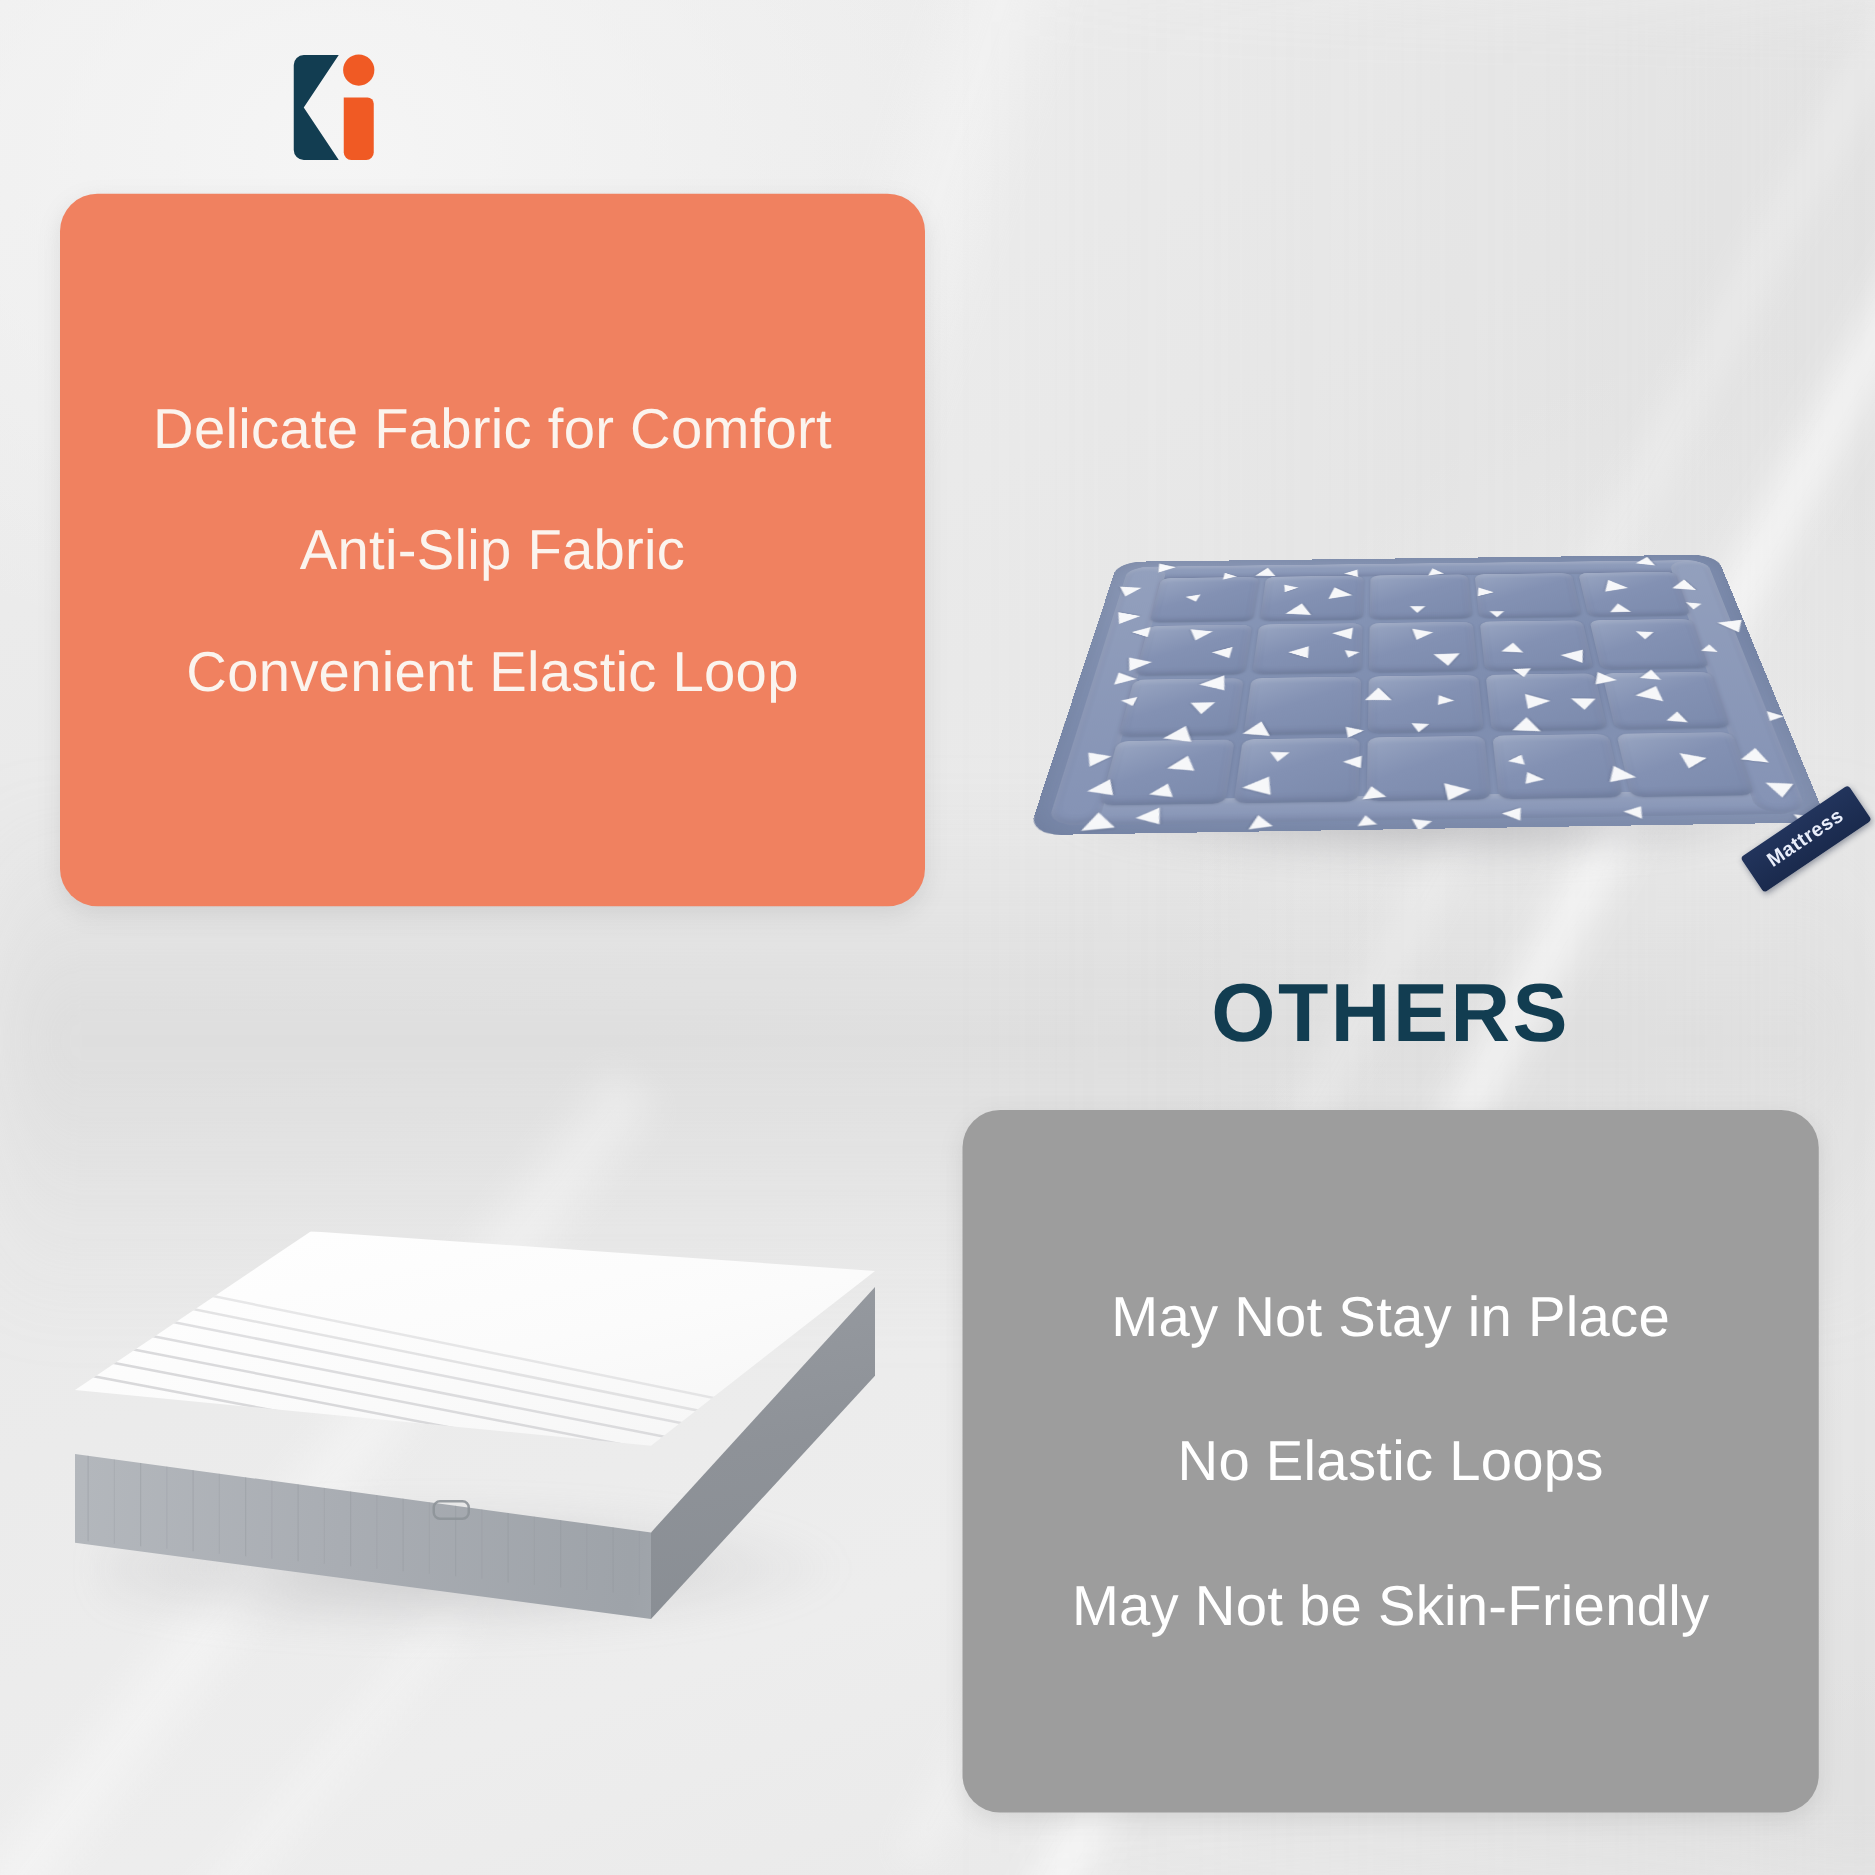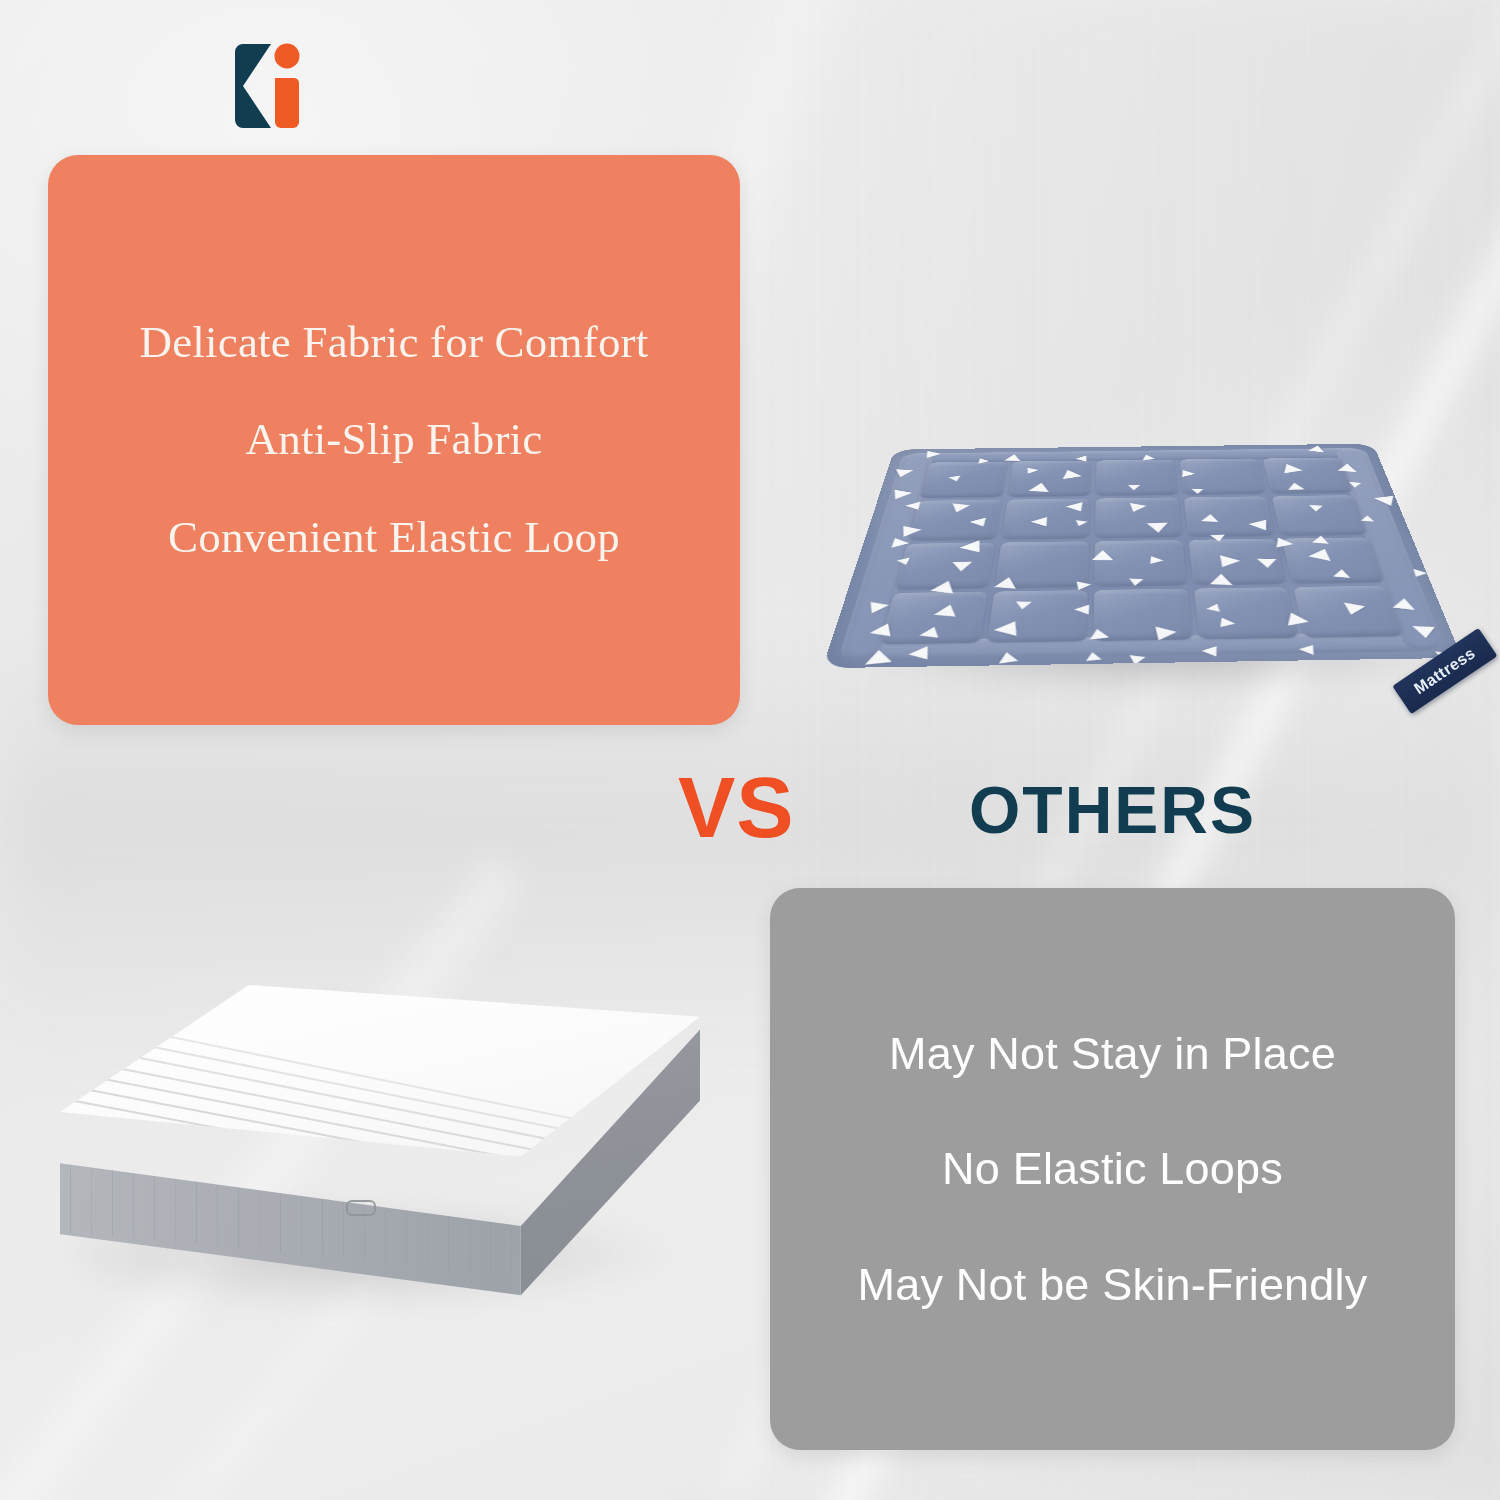--- a/index.html
+++ b/index.html
@@ -44,21 +44,21 @@
   
   .panel{position:absolute;border-radius:30px;box-sizing:border-box;}
   #panel-pros{left:48px;top:155px;width:692px;height:570px;background:#f08160;
     box-shadow:0 6px 18px rgba(120,120,120,.18);}
   #panel-cons{left:770px;top:888px;width:685px;height:562px;background:#9d9d9d;
     box-shadow:0 6px 18px rgba(120,120,120,.18);}
   .feature-list{position:absolute;inset:0;display:flex;flex-direction:column;
     align-items:center;justify-content:center;}
   .feature-line{color:#fbf4ee;font-size:45px;font-weight:500;line-height:1.1;text-align:center;
     letter-spacing:.2px;white-space:nowrap;}
-  #panel-pros .feature-line{margin:24px 0;font-family:Liberation Serif, serif;}
+  #panel-pros .feature-line{margin:24px 0;}
   #panel-cons .feature-line{color:#ffffff;margin:33px 0;}
 
   
   #vs-label{position:absolute;left:678px;top:759px;font-size:86px;font-weight:bold;
     color:#f04e23;letter-spacing:1px;line-height:96px;}
   #others-label{position:absolute;left:969px;top:772px;font-size:66px;font-weight:bold;
     color:#123d51;letter-spacing:2px;line-height:76px;}
 
   
   #protector{position:absolute;left:800px;top:185px;width:690px;height:520px;}
@@ -262,21 +262,20 @@
             <div class="tri" style="left: 74.7891%; top: 94.0652%; transform: rotate(36deg) scale(0.85);"></div>
             <div class="tri" style="left: 96.2588%; top: 97.1591%; transform: rotate(73deg) scale(0.97);"></div>
           </div>
       </div>
     </div>
     <div class="tag">
       <span>Mattress</span>
     </div>
   </div>
 
-  <div id="vs-label">VS</div>
   <div id="others-label">OTHERS</div>
 
   <div id="mattress">
     <div class="mat-shadow"></div>
     <div class="mat-side-right"></div>
     <div class="mat-side-front"></div>
     <div class="mat-side-lines" id="mat-side-lines">
         <i style="left: 10px; top: 172.969px; height: 75px; opacity: 0.7;"></i>
         <i style="left: 31px; top: 175.003px; height: 75px; opacity: 0.45;"></i>
         <i style="left: 52px; top: 177.037px; height: 75px; opacity: 0.7;"></i>

